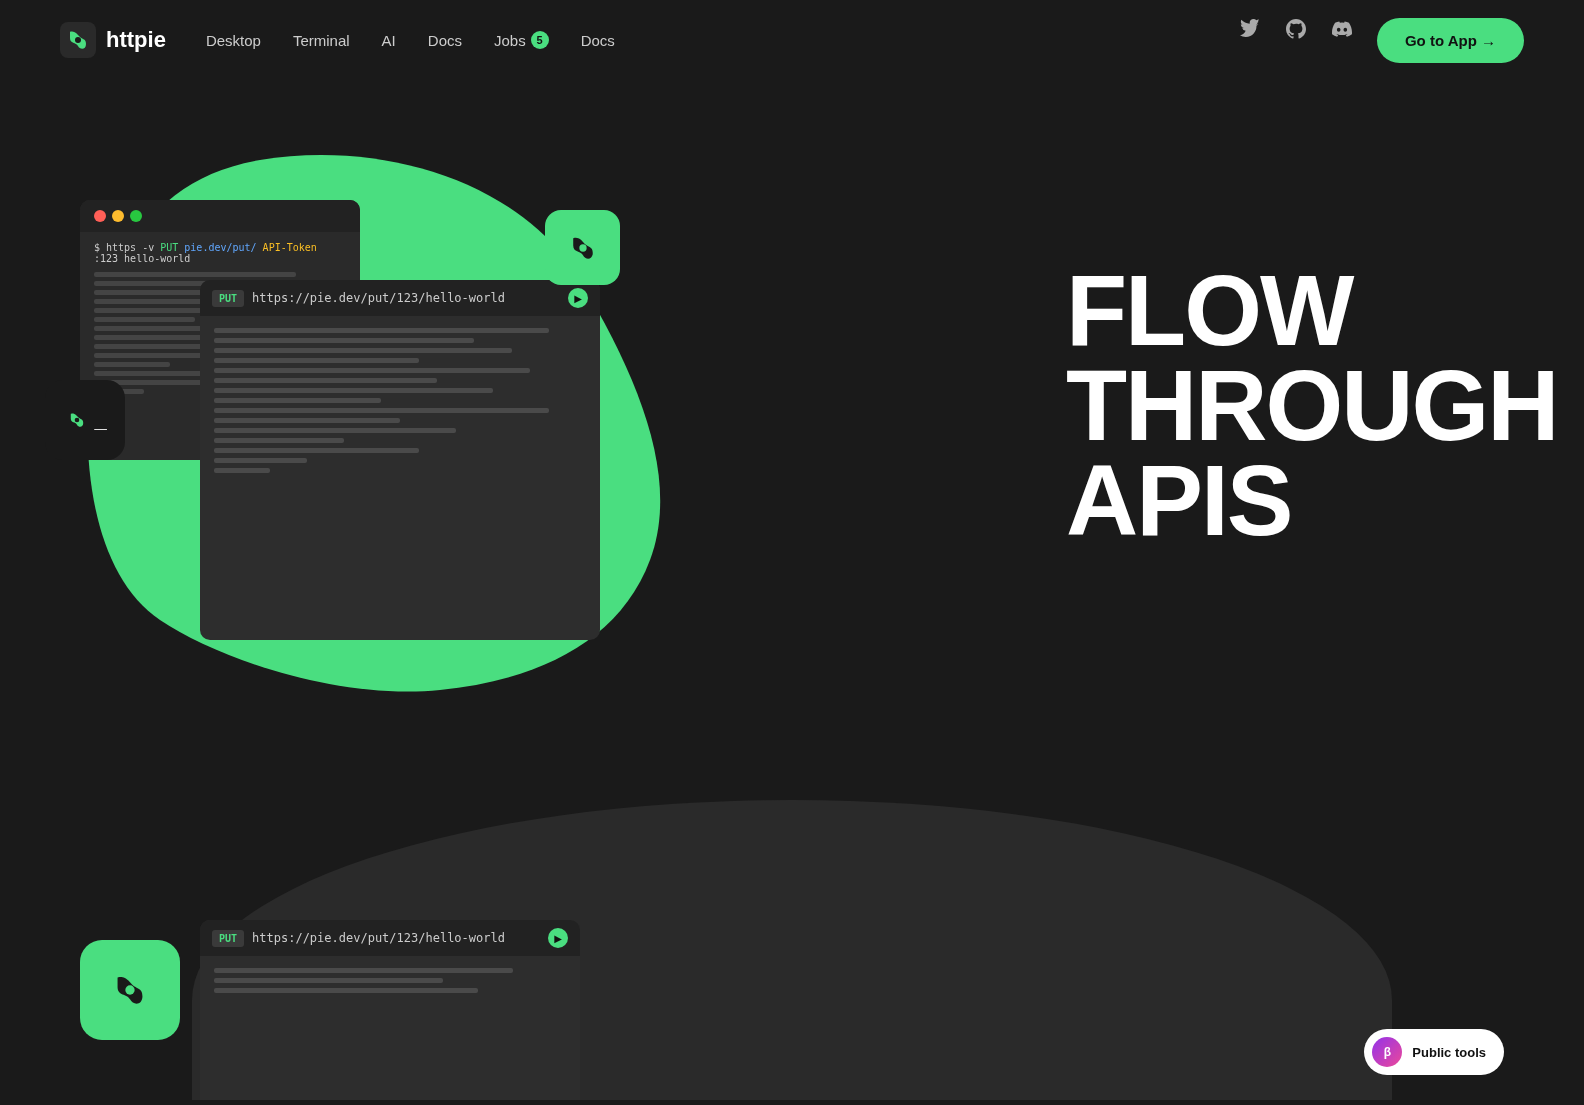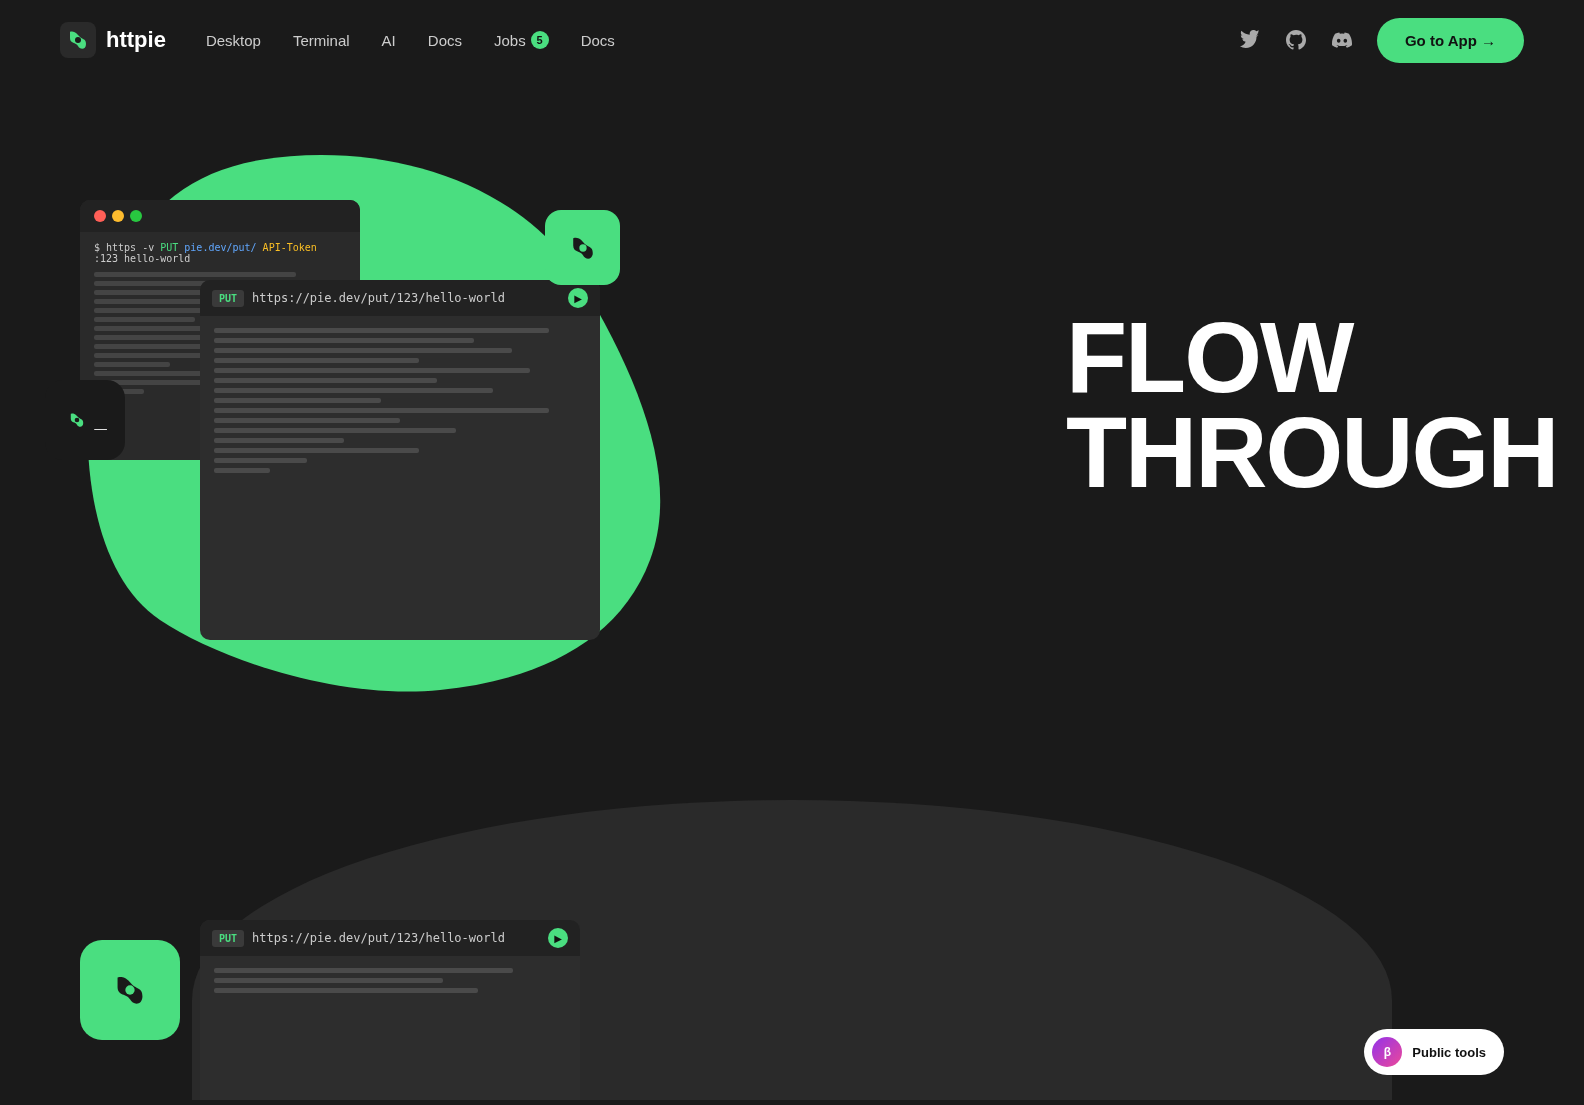--- a/index.html
+++ b/index.html
@@ -79,21 +79,21 @@
       height: 18px;
       font-size: 11px;
       font-weight: 700;
       display: flex;
       align-items: center;
       justify-content: center;
     }
 
     .nav-right {
       display: flex;
-      align-items: center;
+      align-items: flex-start;
       gap: 24px;
     }
 
     .social-icon {
       color: #aaaaaa;
       cursor: pointer;
       width: 22px;
       height: 22px;
       display: flex;
       align-items: center;
@@ -535,20 +535,21 @@
         <circle cx="18" cy="18" r="3" fill="#1a1a1a"></circle>
       </svg>
       <span style="color:#ffffff; font-size:22px; font-weight:900;">_</span>
     </div>
   </div>
 
   <div class="hero-text">
     <h1 class="hero-title">
       <span>FLOW</span><br>
       <span>THROUGH</span><br>
+      <span>APIs</span>
     </h1>
   </div>
 
 </section>
 
 <section class="second-section">
   <div class="second-blob"></div>
 
   <div class="second-app-icon">
     <svg width="56" height="56" viewBox="0 0 36 36">

